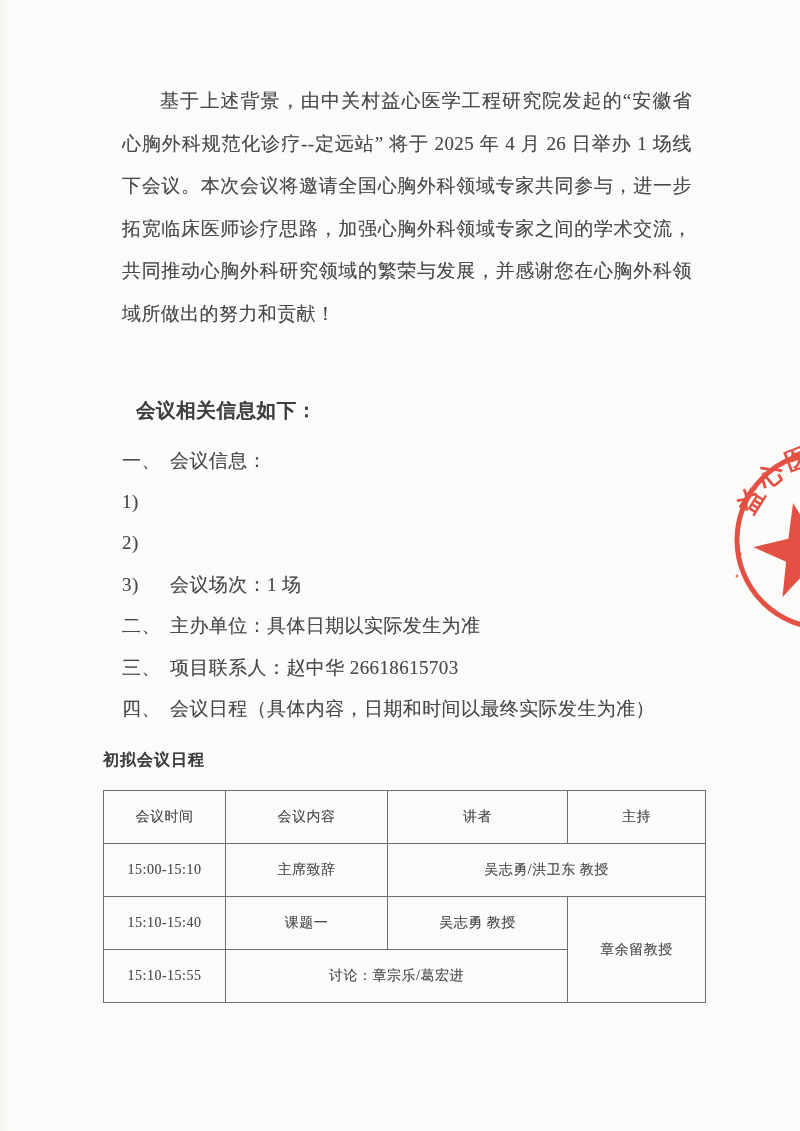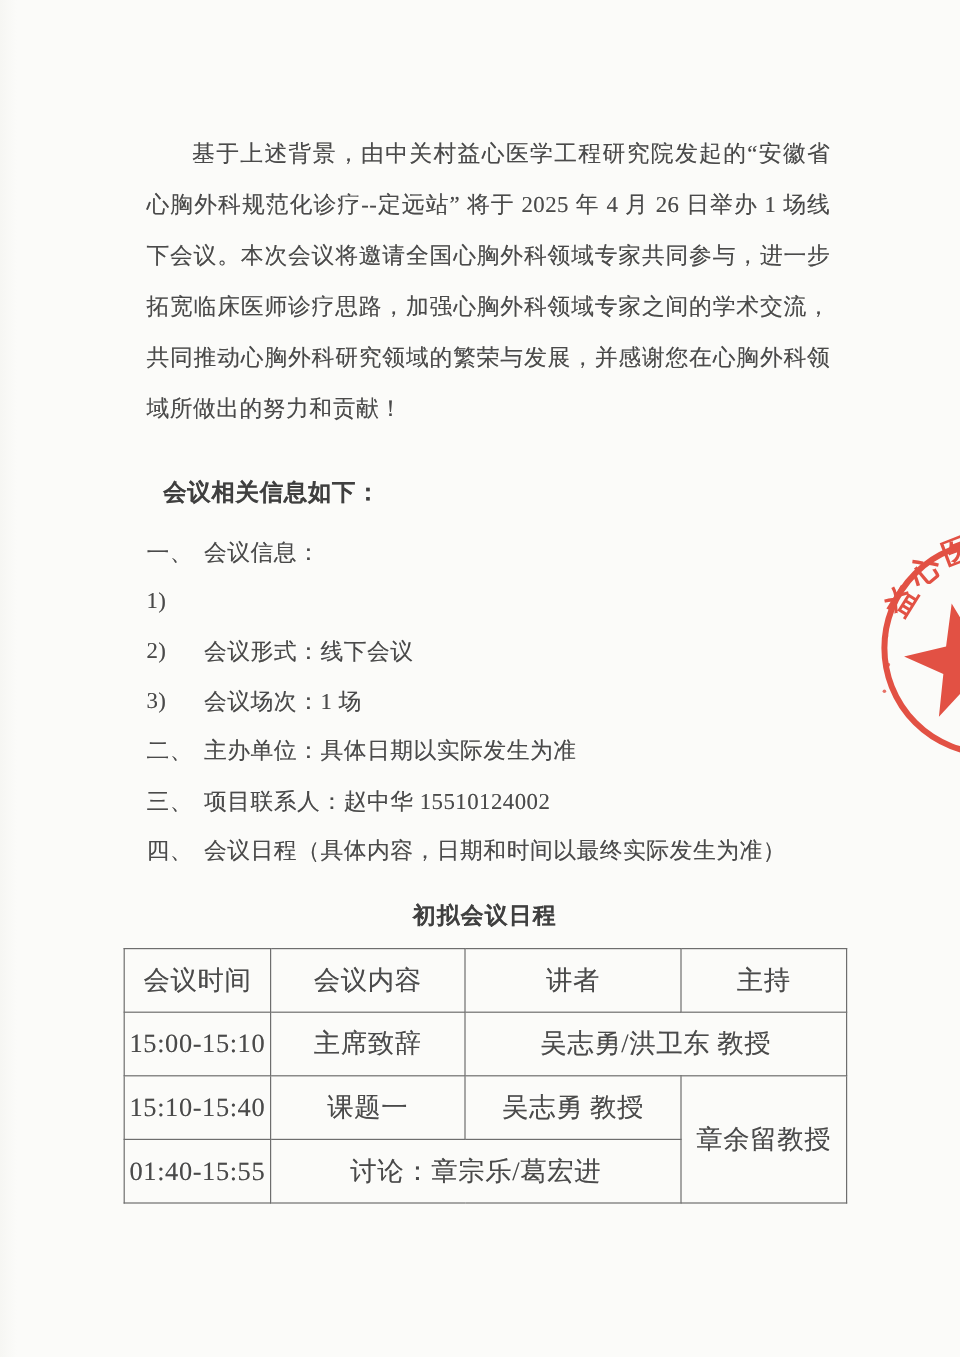--- a/index.html
+++ b/index.html
@@ -4,47 +4,47 @@
 <style>
   html,body{margin:0;padding:0;}
   body{
     width:800px;height:1131px;position:relative;overflow:hidden;
     background:#fbfbf9;
     font-family:"Liberation Serif","DejaVu Serif",serif;
     color:#4a4a4a;
   }
   .page{position:absolute;inset:0;background:linear-gradient(90deg,#f6f6f3 0,#fbfbf9 14px);}
   .body-text{
-    position:absolute;left:122px;top:108px;width:570px;
+    position:absolute;left:122px;top:80px;width:570px;
     font-size:19px;line-height:42.6px;text-align:justify;
     letter-spacing:.4px;
     text-shadow:0 0 .5px rgba(70,70,70,.45);
   }
   .body-text p{margin:0;text-indent:2em;}
   .section-heading{
     position:absolute;left:136px;top:397px;
     font-size:19.5px;font-weight:700;color:#3f3f3f;
     letter-spacing:.6px;text-shadow:0 0 .5px rgba(40,40,40,.5);
   }
   .info-list{
     position:absolute;left:122px;top:440px;width:585px;
     font-size:19px;letter-spacing:.4px;
     text-shadow:0 0 .5px rgba(70,70,70,.45);
   }
   .info-line{display:flex;height:41.4px;align-items:center;}
   .info-label{flex:none;width:48px;}
   .schedule-title{
     position:absolute;left:103px;top:750px;width:602px;
-    text-align:center;font-size:19px;font-weight:700;color:#3f3f3f;
+    text-align:left;font-size:16px;font-weight:700;color:#3f3f3f;
     letter-spacing:1px;text-shadow:0 0 .5px rgba(40,40,40,.5);font-family:Liberation Mono, monospace;
   }
   table.schedule{
     position:absolute;left:103px;top:790px;width:602px;
     border-collapse:collapse;table-layout:fixed;
-    font-size:22px;color:#4a4a4a;
+    font-size:14px;color:#4a4a4a;
     text-shadow:0 0 .5px rgba(70,70,70,.4);
   }
   table.schedule td,table.schedule th{
     border:1.6px solid #6e6e6e;text-align:center;vertical-align:middle;
     font-weight:normal;padding:0;letter-spacing:.5px;
   }
   table.schedule tr{height:53px;}
   .stamp{position:absolute;left:690px;top:420px;width:110px;height:220px;pointer-events:none;}
   .stamp svg{display:block;opacity:.88;}
 </style>
@@ -62,33 +62,32 @@
   <div class="info-list">
     <div class="info-line">
       <span class="info-label">一、</span>
       <span>会议信息：</span>
     </div>
     <div class="info-line">
       <span class="info-label">1)</span>
     </div>
     <div class="info-line">
       <span class="info-label">2)</span>
-      <span>会议形式：线下会议</span>
     </div>
     <div class="info-line">
       <span class="info-label">3)</span>
       <span>会议场次：1 场</span>
     </div>
     <div class="info-line">
       <span class="info-label">二、</span>
       <span>主办单位：具体日期以实际发生为准</span>
     </div>
     <div class="info-line">
       <span class="info-label">三、</span>
-      <span>项目联系人：赵中华 15510124002</span>
+      <span>项目联系人：赵中华 26618615703</span>
     </div>
     <div class="info-line">
       <span class="info-label">四、</span>
       <span>会议日程（具体内容，日期和时间以最终实际发生为准）</span>
     </div>
   </div>
 
   <div class="schedule-title">初拟会议日程</div>
 
   <table class="schedule">
@@ -110,21 +109,21 @@
         <td>主席致辞</td>
         <td colspan="2">吴志勇/洪卫东 教授</td>
       </tr>
       <tr>
         <td>15:10-15:40</td>
         <td>课题一</td>
         <td>吴志勇 教授</td>
         <td rowspan="2">章余留教授</td>
       </tr>
       <tr>
-        <td>01:40-15:55</td>
+        <td>15:10-15:55</td>
         <td colspan="2">讨论：章宗乐/葛宏进</td>
       </tr>
     </tbody>
   </table>
 
   <div class="stamp">
     <svg width="110" height="220" viewBox="0 0 110 220" xmlns="http://www.w3.org/2000/svg">
       <g stroke="#df3a2c" fill="none">
         <circle cx="135" cy="120" r="88" stroke-width="5"></circle>
       </g>

